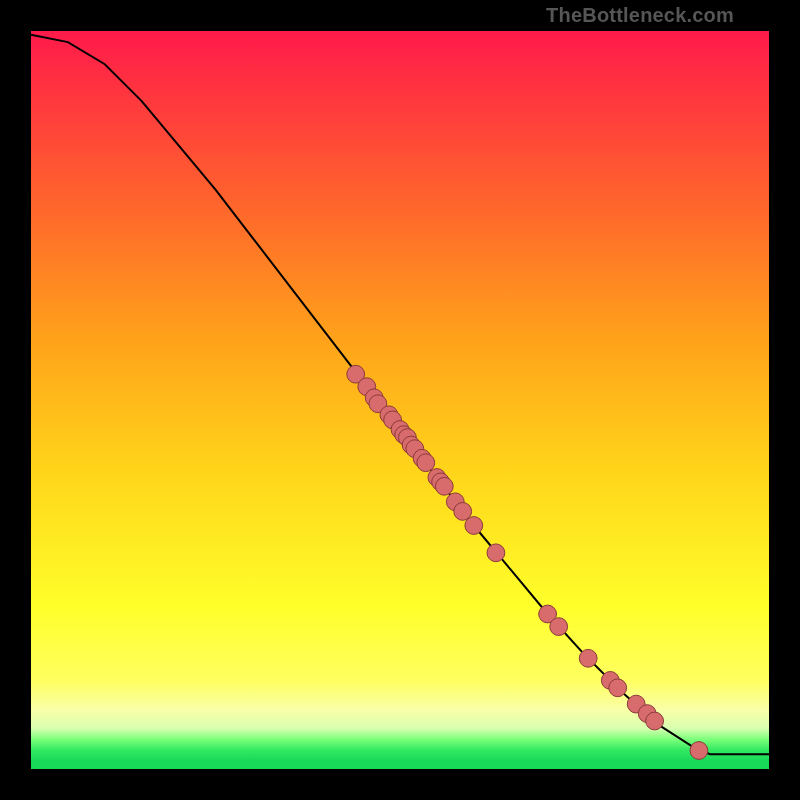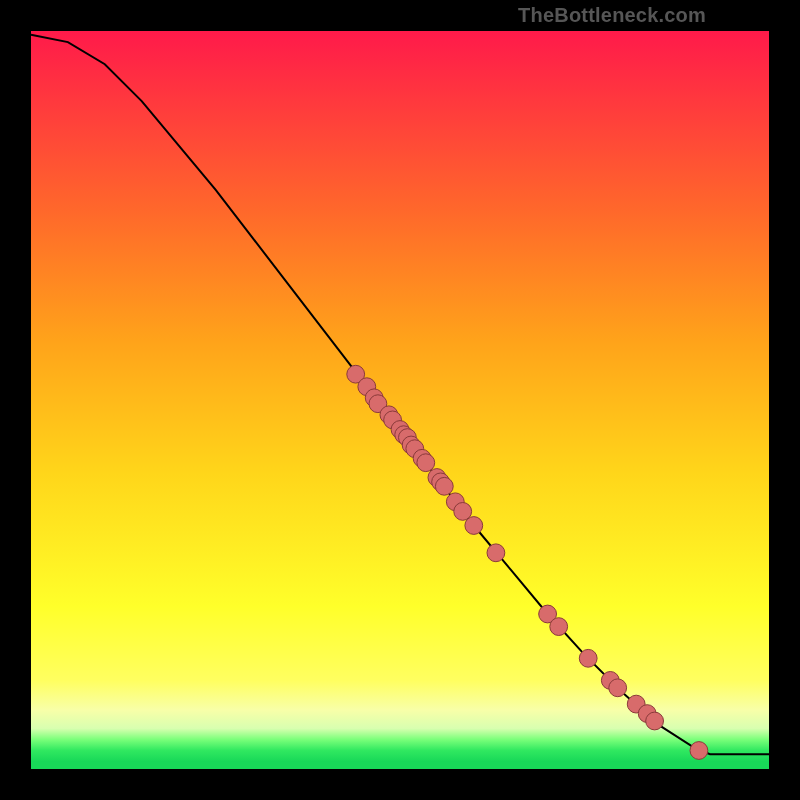--- a/index.html
+++ b/index.html
@@ -10,20 +10,21 @@
     background: #000;
     overflow: hidden;
   }
   .frame {
     position: absolute;
     left: 0;
     top: 0;
     width: 740px;
     height: 800px;
     background: #000;
+    padding-left: 28px;
   }
   .plot {
     position: absolute;
     left: 31px;
     top: 31px;
     width: 738px;
     height: 738px;
     
     background: linear-gradient(
       to bottom,

